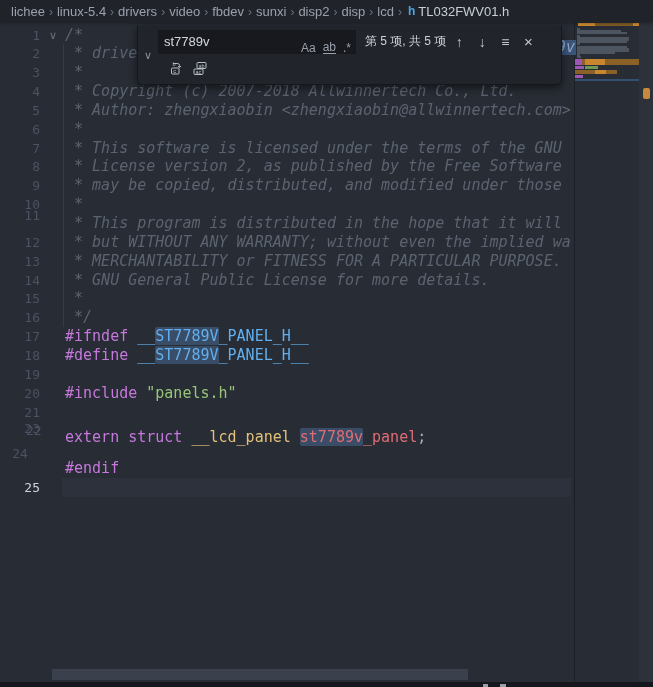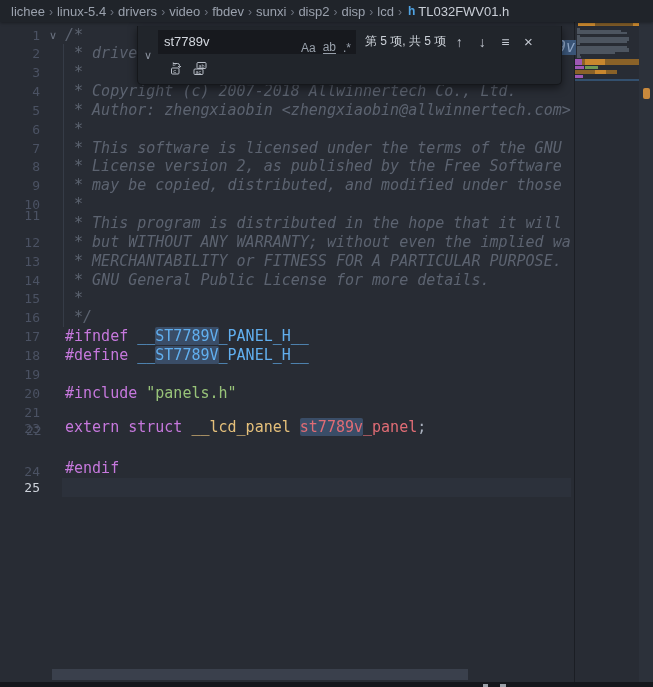--- a/index.html
+++ b/index.html
@@ -110,21 +110,21 @@
         <div class="ln" style="top: 270.55px;">14</div>
         <div class="ln" style="top: 289.4px;">15</div>
         <div class="ln" style="top: 308.25px;">16</div>
         <div class="ln" style="top: 327.1px;">17</div>
         <div class="ln" style="top: 345.95px;">18</div>
         <div class="ln" style="top: 364.8px;">19</div>
         <div class="ln" style="top: 383.65px;">20</div>
         <div class="ln" style="top: 402.5px;">21</div>
         <div class="ln" style="top: 421.35px; padding-left: 26px;">22</div>
         <div class="ln" style="top: 419px;">23</div>
-        <div class="ln" style="top: 462px;">24</div>
+        <div class="ln" style="top: 444px; text-align: center;">24</div>
         <div class="ln active" style="top: 477.9px;">25</div>
       </div>
     <div class="fold-guide"></div>
     <div id="code-rows">
         <div class="code-row" style="top: 25.5px;"><span class="c-comment">/*</span></div>
         <div class="code-row" style="top: 44.35px;"><span class="c-comment"> * driver</span></div>
         <div class="code-row" style="top: 63.2px;"><span class="c-comment"> *</span></div>
         <div class="code-row" style="top: 82.05px;"><span class="c-comment"> * Copyright (c) 2007-2018 Allwinnertech Co., Ltd.</span></div>
         <div class="code-row" style="top: 100.9px;"><span class="c-comment"> * Author: zhengxiaobin &lt;zhengxiaobin@allwinnertech.com&gt;</span></div>
         <div class="code-row" style="top: 119.75px;"><span class="c-comment"> *</span></div>
@@ -136,21 +136,21 @@
         <div class="code-row" style="top: 232.85px;"><span class="c-comment"> * but WITHOUT ANY WARRANTY; without even the implied warra</span></div>
         <div class="code-row" style="top: 251.7px;"><span class="c-comment"> * MERCHANTABILITY or FITNESS FOR A PARTICULAR PURPOSE.  Se</span></div>
         <div class="code-row" style="top: 270.55px;"><span class="c-comment"> * GNU General Public License for more details.</span></div>
         <div class="code-row" style="top: 289.4px;"><span class="c-comment"> *</span></div>
         <div class="code-row" style="top: 308.25px;"><span class="c-comment"> */</span></div>
         <div class="code-row" style="top: 327.1px;"><span class="c-keyword">#ifndef </span><span class="c-blue">__</span><span class="c-blue seg-hl">ST7789V</span><span class="c-blue">_PANEL_H__</span></div>
         <div class="code-row" style="top: 345.95px;"><span class="c-keyword">#define </span><span class="c-blue">__</span><span class="c-blue seg-hl">ST7789V</span><span class="c-blue">_PANEL_H__</span></div>
         <div class="code-row" style="top: 364.8px;"></div>
         <div class="code-row" style="top: 383.65px;"><span class="c-keyword">#include </span><span class="c-string">"panels.h"</span></div>
         <div class="code-row" style="top: 402.5px;"></div>
-        <div class="code-row" style="top: 418px;"><span class="c-keyword">extern struct </span><span class="c-yellow">__lcd_panel</span><span class="c-plain"> </span><span class="c-red seg-hl">st7789v</span><span class="c-red">_panel</span><span class="c-plain">;</span></div>
+        <div class="code-row" style="top: 428px;"><span class="c-keyword">extern struct </span><span class="c-yellow">__lcd_panel</span><span class="c-plain"> </span><span class="c-red seg-hl">st7789v</span><span class="c-red">_panel</span><span class="c-plain">;</span></div>
         <div class="code-row" style="top: 440.2px;"></div>
         <div class="code-row" style="top: 459.05px;"><span class="c-keyword">#endif</span></div>
         <div class="current-line" style="top: 477.9px;"></div>
         <div class="code-row" style="top: 477.9px;"></div>
       </div>
     <div class="match-tail">9v</div>
 
     <div class="find-widget">
       <div class="fw-toggle">
         <span>∨</span>

